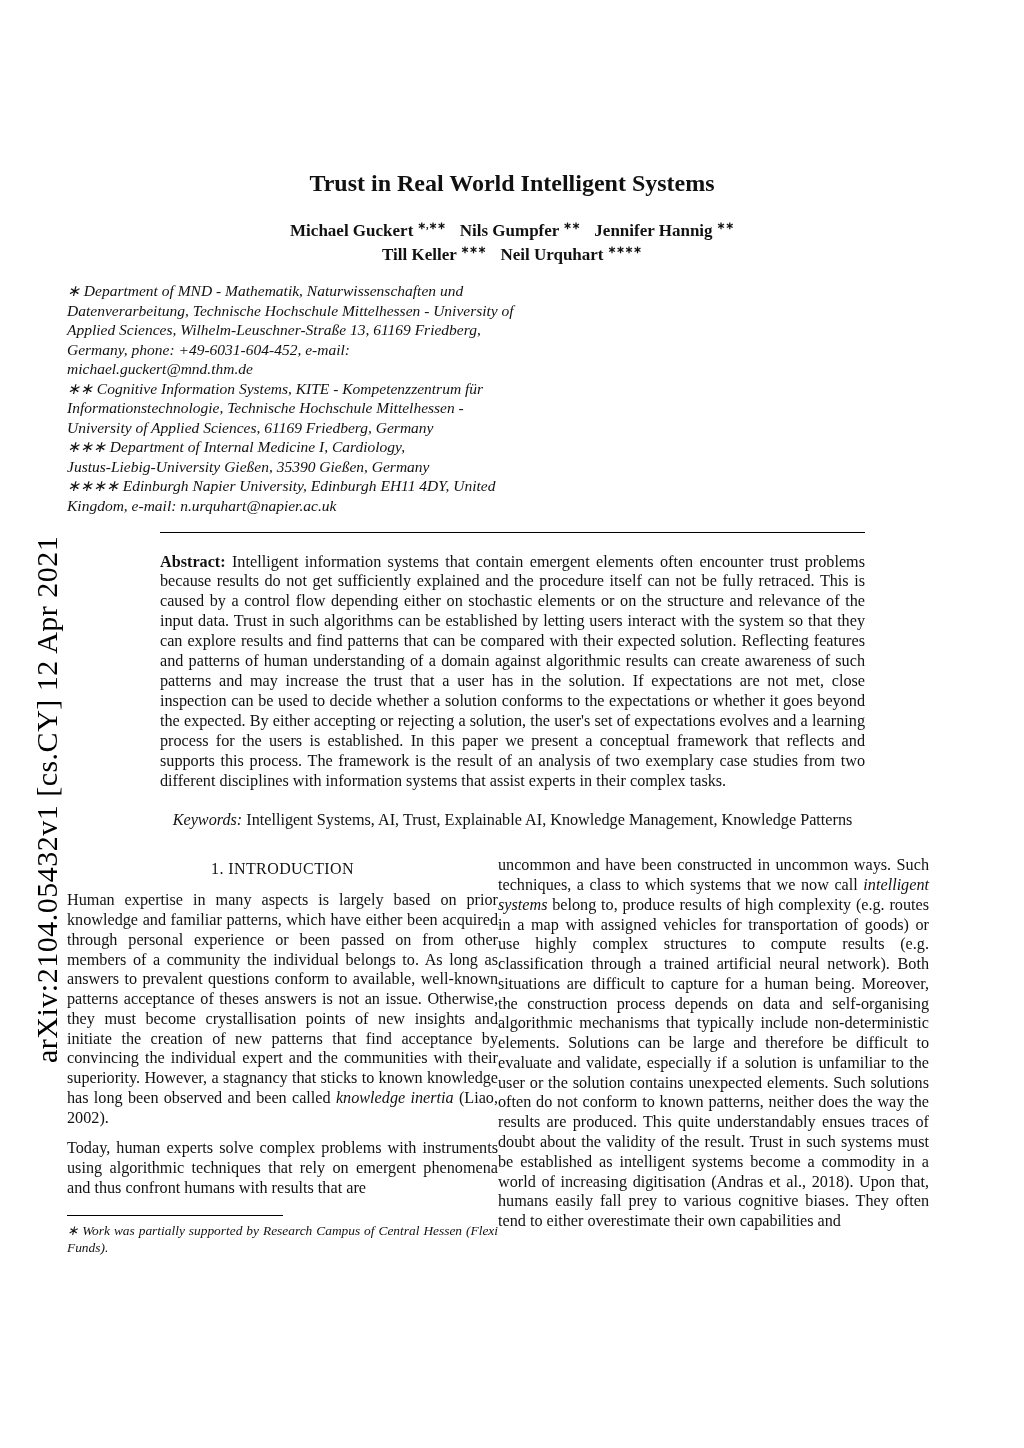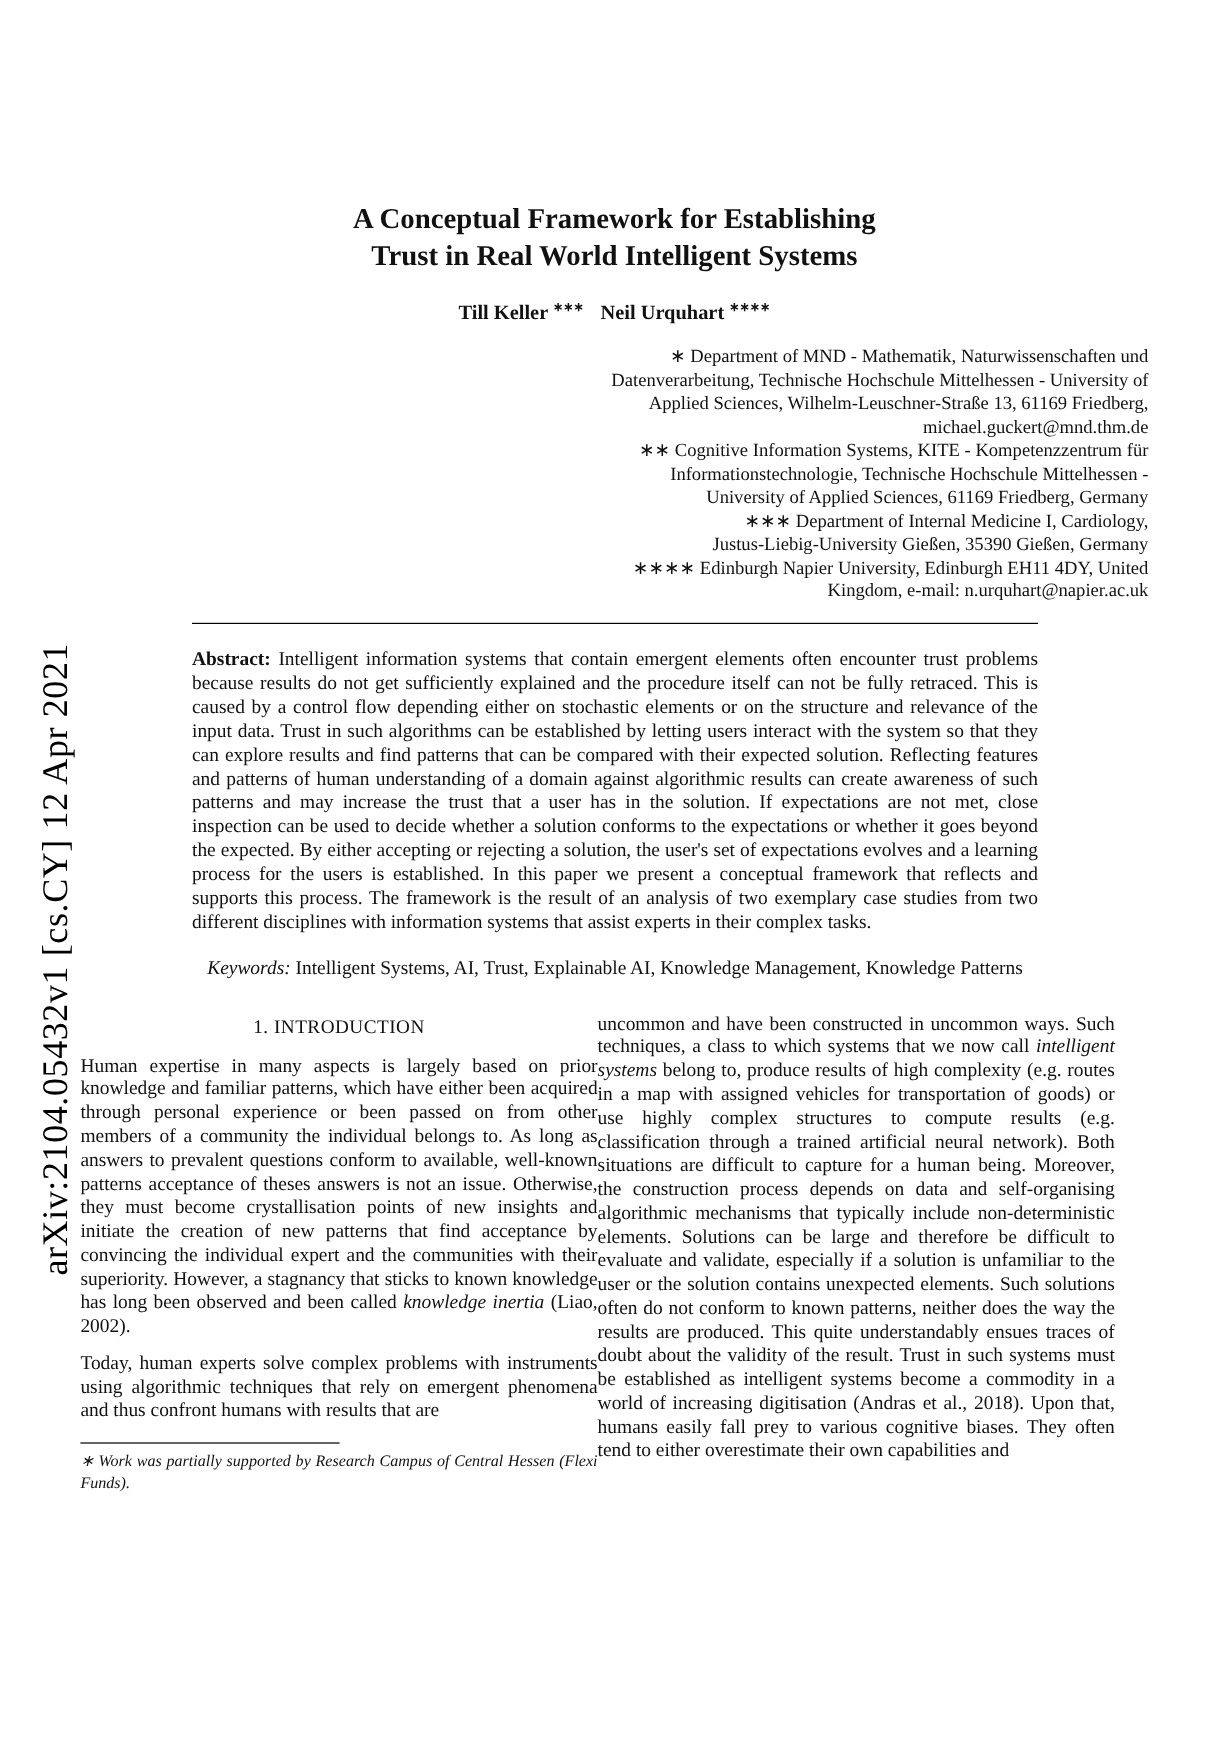--- a/index.html
+++ b/index.html
@@ -16,21 +16,21 @@
     font-size: 30px; white-space: nowrap; letter-spacing: 0.5px;
     color: #000;
   }
   .page-inner { position: absolute; left: 67px; top: 0; width: 890px; }
 
   .title { margin-top: 168px; text-align: center; font-weight: bold; font-size: 24px; line-height: 1.28; }
   .authors { margin-top: 20px; text-align: center; font-weight: bold; font-size: 17px; line-height: 1.4; }
   .author { margin: 0 7px; white-space: nowrap; }
   sup { font-size: 60%; }
 
-  .affiliations { margin-top: 15px; text-align: right; font-size: 15.5px; line-height: 1.26; }
+  .affiliations { margin-top: 15px; text-align: left; font-style: italic; font-size: 15.5px; line-height: 1.26; }
   .affil-line { white-space: nowrap; }
 
   .abstract-block { width: 705px; margin: 16px 0 0 93px; border-top: 1.5px solid #000; padding-top: 20px; }
   .abstract { font-size: 16.2px; line-height: 1.23; text-align: justify; margin: 0; }
   .abstract b { font-weight: bold; }
 
   .keywords { width: 705px; margin: 18px 0 0 93px; font-size: 16.2px; line-height: 1.28; text-align: center; }
   .kw-label { font-style: italic; }
 
   .columns { display: flex; margin-top: 26px; }
@@ -43,32 +43,33 @@
   .footnote { font-size: 13.4px; line-height: 1.3; text-align: justify; width: 431px; margin: 0; font-style: italic; }
 </style>
 </head>
 <body>
 
 <div class="arxiv-vertical">arXiv:2104.05432v1  [cs.CY]  12 Apr 2021</div>
 
 <div class="page-inner">
 
   <div class="title">
-    <div>A Conceptual Framework for Establishing</div>
     <div>Trust in Real World Intelligent Systems</div>
   </div>
 
   <div class="authors">
+      <div><span class="author">Michael Guckert <sup>∗,∗∗</sup></span><span class="author">Nils Gumpfer <sup>∗∗</sup></span><span class="author">Jennifer Hannig <sup>∗∗</sup></span></div>
       <div><span class="author">Till Keller <sup>∗∗∗</sup></span><span class="author">Neil Urquhart <sup>∗∗∗∗</sup></span></div>
     </div>
 
   <div class="affiliations">
       <div class="affil-line">∗ Department of MND - Mathematik, Naturwissenschaften und</div>
       <div class="affil-line">Datenverarbeitung, Technische Hochschule Mittelhessen - University of</div>
       <div class="affil-line">Applied Sciences, Wilhelm-Leuschner-Straße 13, 61169 Friedberg,</div>
+      <div class="affil-line">Germany, phone: +49-6031-604-452, e-mail:</div>
       <div class="affil-line">michael.guckert@mnd.thm.de</div>
       <div class="affil-line">∗∗ Cognitive Information Systems, KITE - Kompetenzzentrum für</div>
       <div class="affil-line">Informationstechnologie, Technische Hochschule Mittelhessen -</div>
       <div class="affil-line">University of Applied Sciences, 61169 Friedberg, Germany</div>
       <div class="affil-line">∗∗∗ Department of Internal Medicine I, Cardiology,</div>
       <div class="affil-line">Justus-Liebig-University Gießen, 35390 Gießen, Germany</div>
       <div class="affil-line">∗∗∗∗ Edinburgh Napier University, Edinburgh EH11 4DY, United</div>
       <div class="affil-line">Kingdom, e-mail: n.urquhart@napier.ac.uk</div>
     </div>
 

